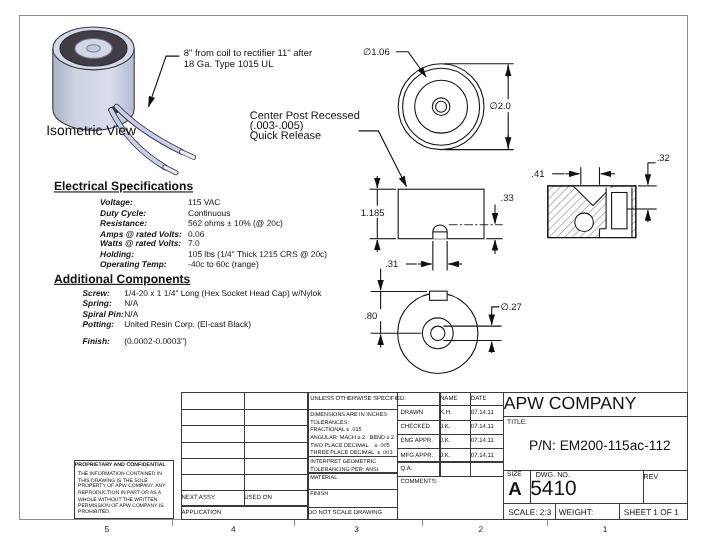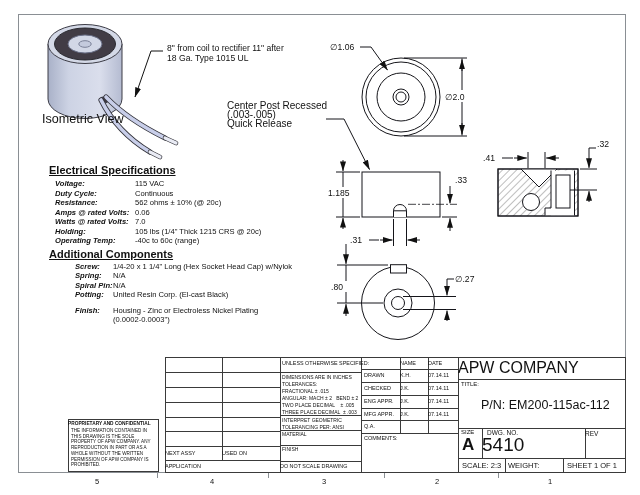--- a/index.html
+++ b/index.html
@@ -5,21 +5,21 @@
   html,body{margin:0;padding:0;background:#fff;}
   #app{position:relative;width:640px;height:495px;background:#fff;overflow:hidden;
        font-family:"Liberation Sans",sans-serif;color:#111;}
   svg{position:absolute;left:0;top:0;}
   .t{position:absolute;white-space:nowrap;color:#111;}
   .pre{white-space:pre;}
   .ctr{text-align:left;}
   .bi{font-weight:bold;font-style:italic;}
   .hdr{font-weight:bold;text-decoration:underline;font-size:11px;}
   .specrow{display:flex;}
-  .elabel{width:80px;}
+  .elabel{width:80px;margin-left:36px;}
   .alabel{width:38px;}
   .tiny{font-size:5px;line-height:6.9px;}
   .dimtxt{font-size:8.6px;fill:#111;font-family:"Liberation Sans",sans-serif;}
 </style>
 </head>
 <body>
 <div id="app">
 
 <svg width="640" height="495" viewBox="0 0 640 495">
   <defs>
@@ -252,21 +252,20 @@
         <span class="bi alabel">Spiral Pin:</span>
         <span>N/A</span>
       </div>
   <div class="specrow">
         <span class="bi alabel">Potting:</span>
         <span>United Resin Corp. (El-cast Black)</span>
       </div>
   <div class="specrow" style="margin-top:7px;">
     <span class="bi alabel">Finish:</span>
     <span>
-      <div>Housing - Zinc or Electroless Nickel Plating</div>
       <div>(0.0002-0.0003")</div>
     </span>
   </div>
 </div>
 
 <div class="t ctr" style="left:458px;top:359px;width:167px;font-size:16px;">APW COMPANY</div>
 <div class="t" style="left:461px;top:381px;font-size:6px;">TITLE:</div>
 <div class="t ctr" style="left:458px;top:398px;width:167px;font-size:12.5px;padding-left:23px;">P/N: EM200-115ac-112</div>
 <div class="t" style="left:461px;top:429px;font-size:6px;">SIZE</div>
 <div class="t" style="left:462px;top:435px;font-size:17px;font-weight:bold;">A</div>

